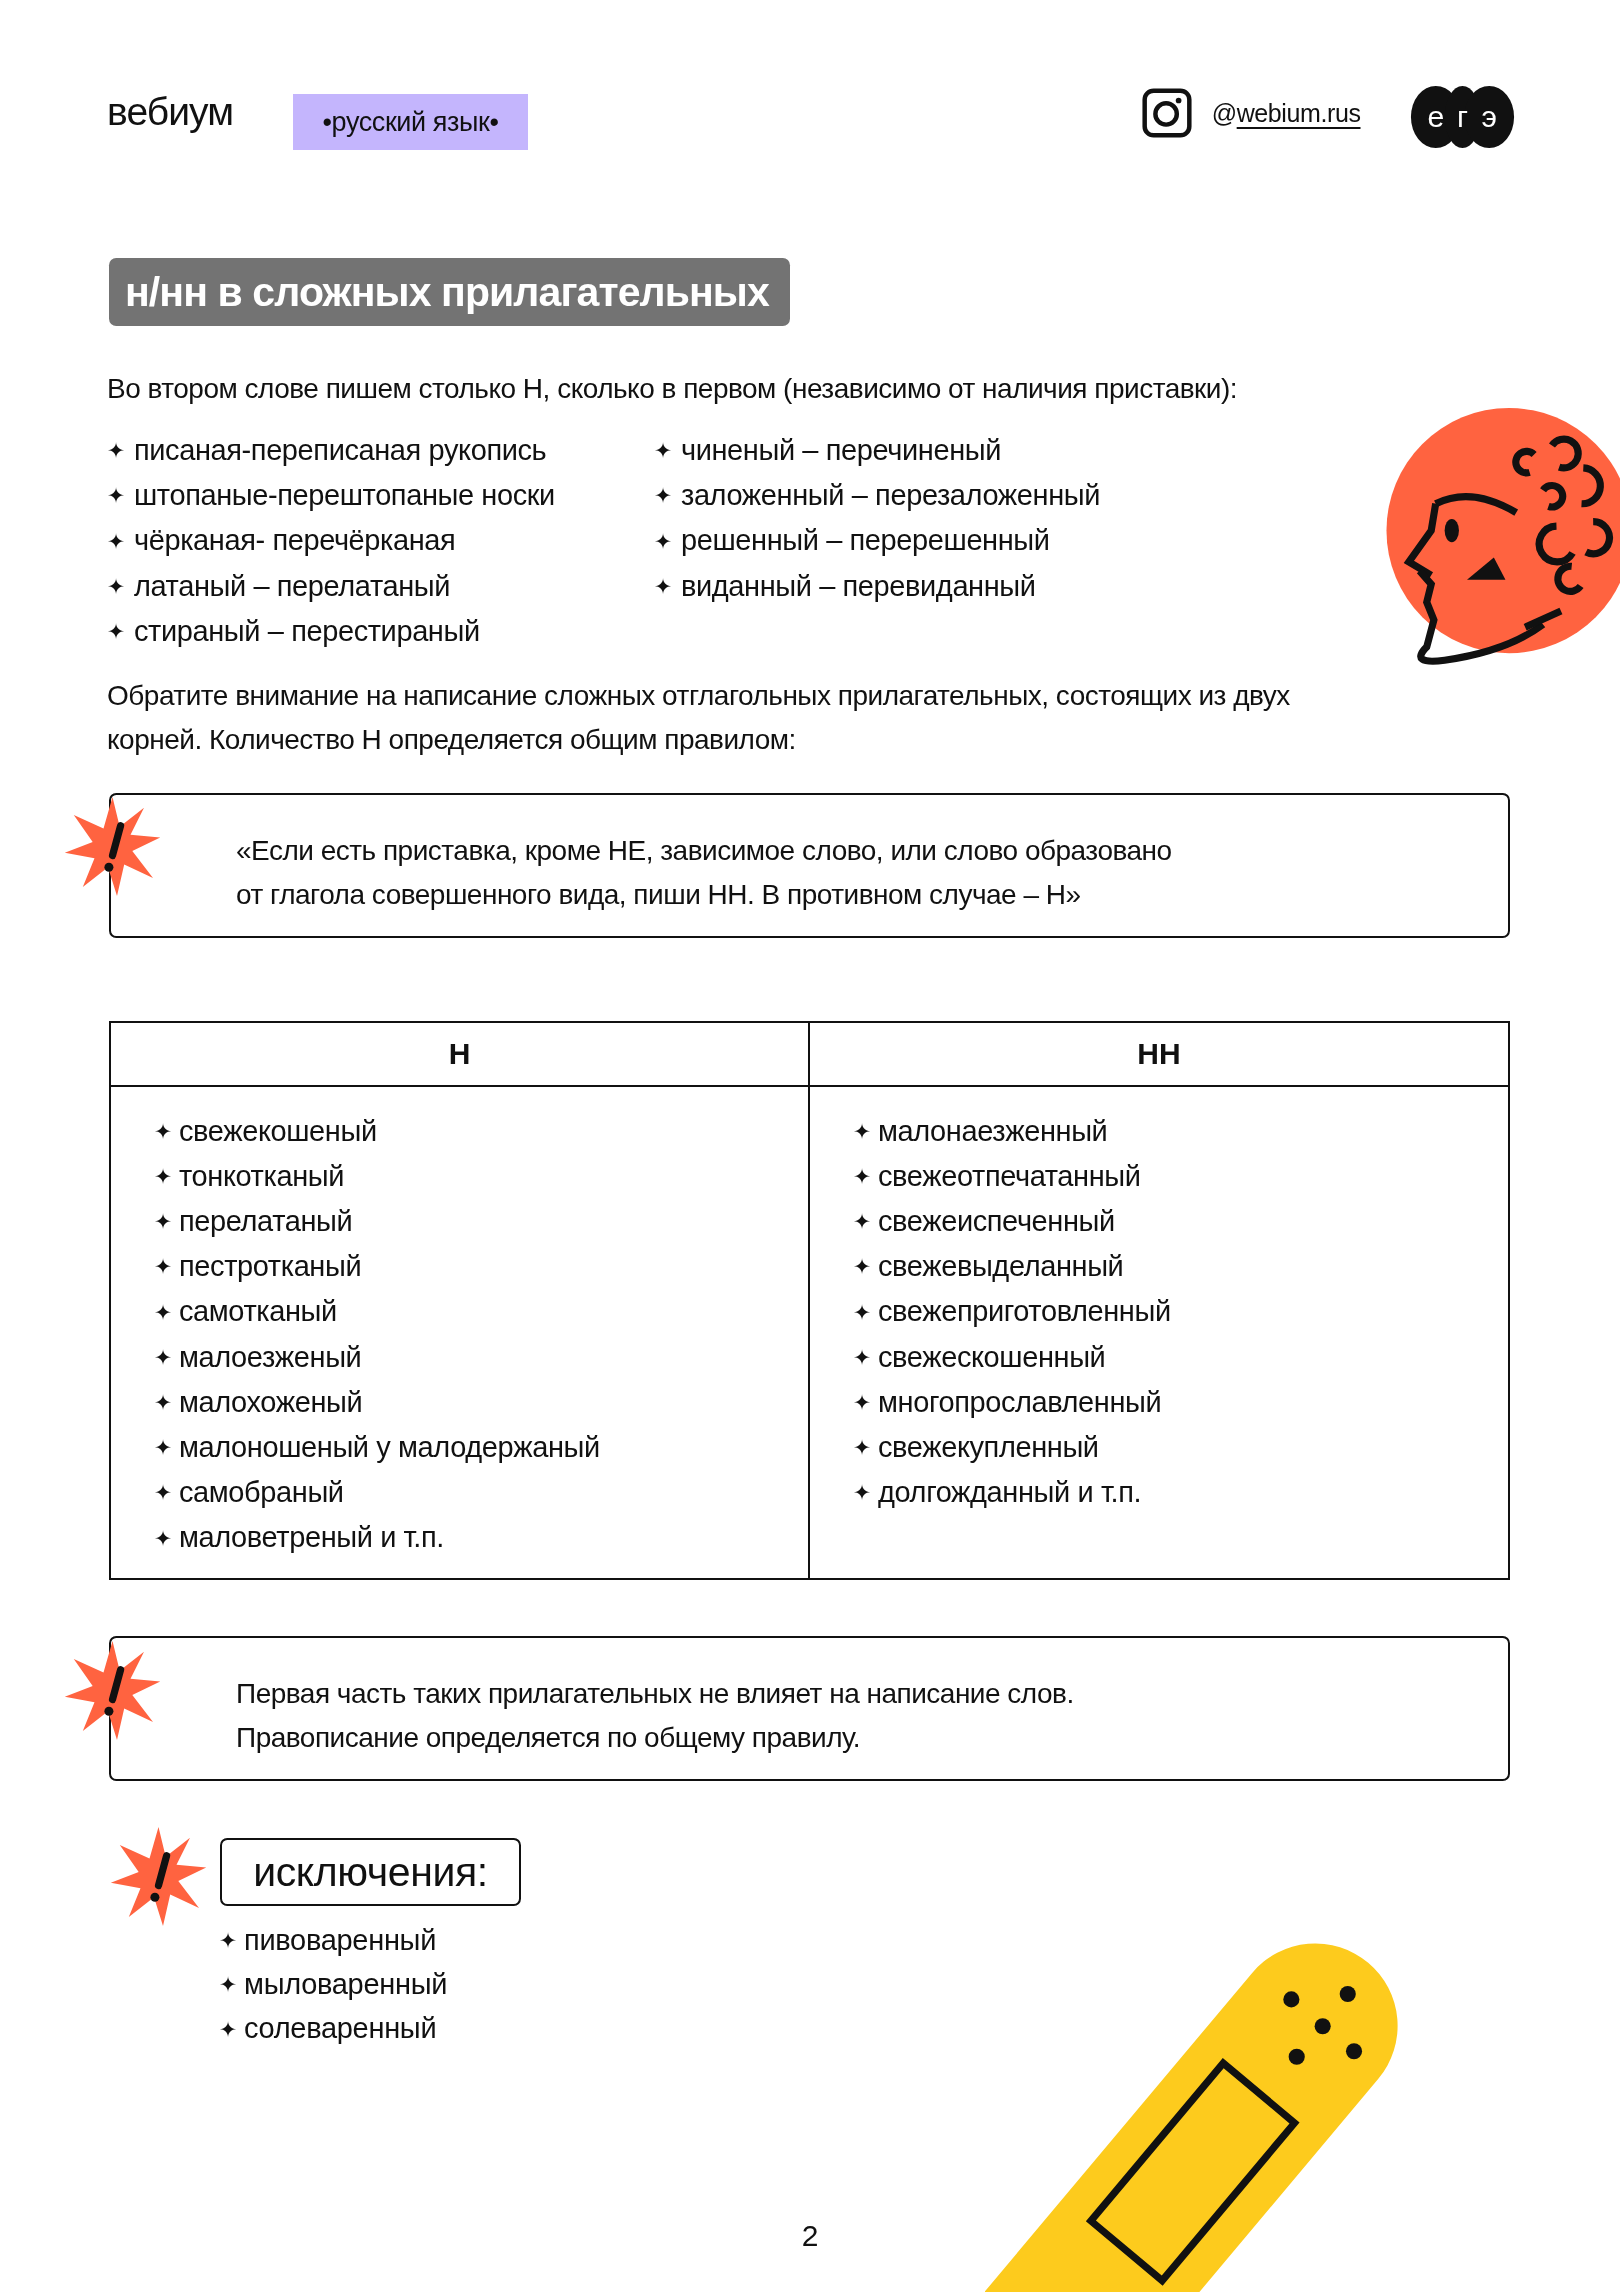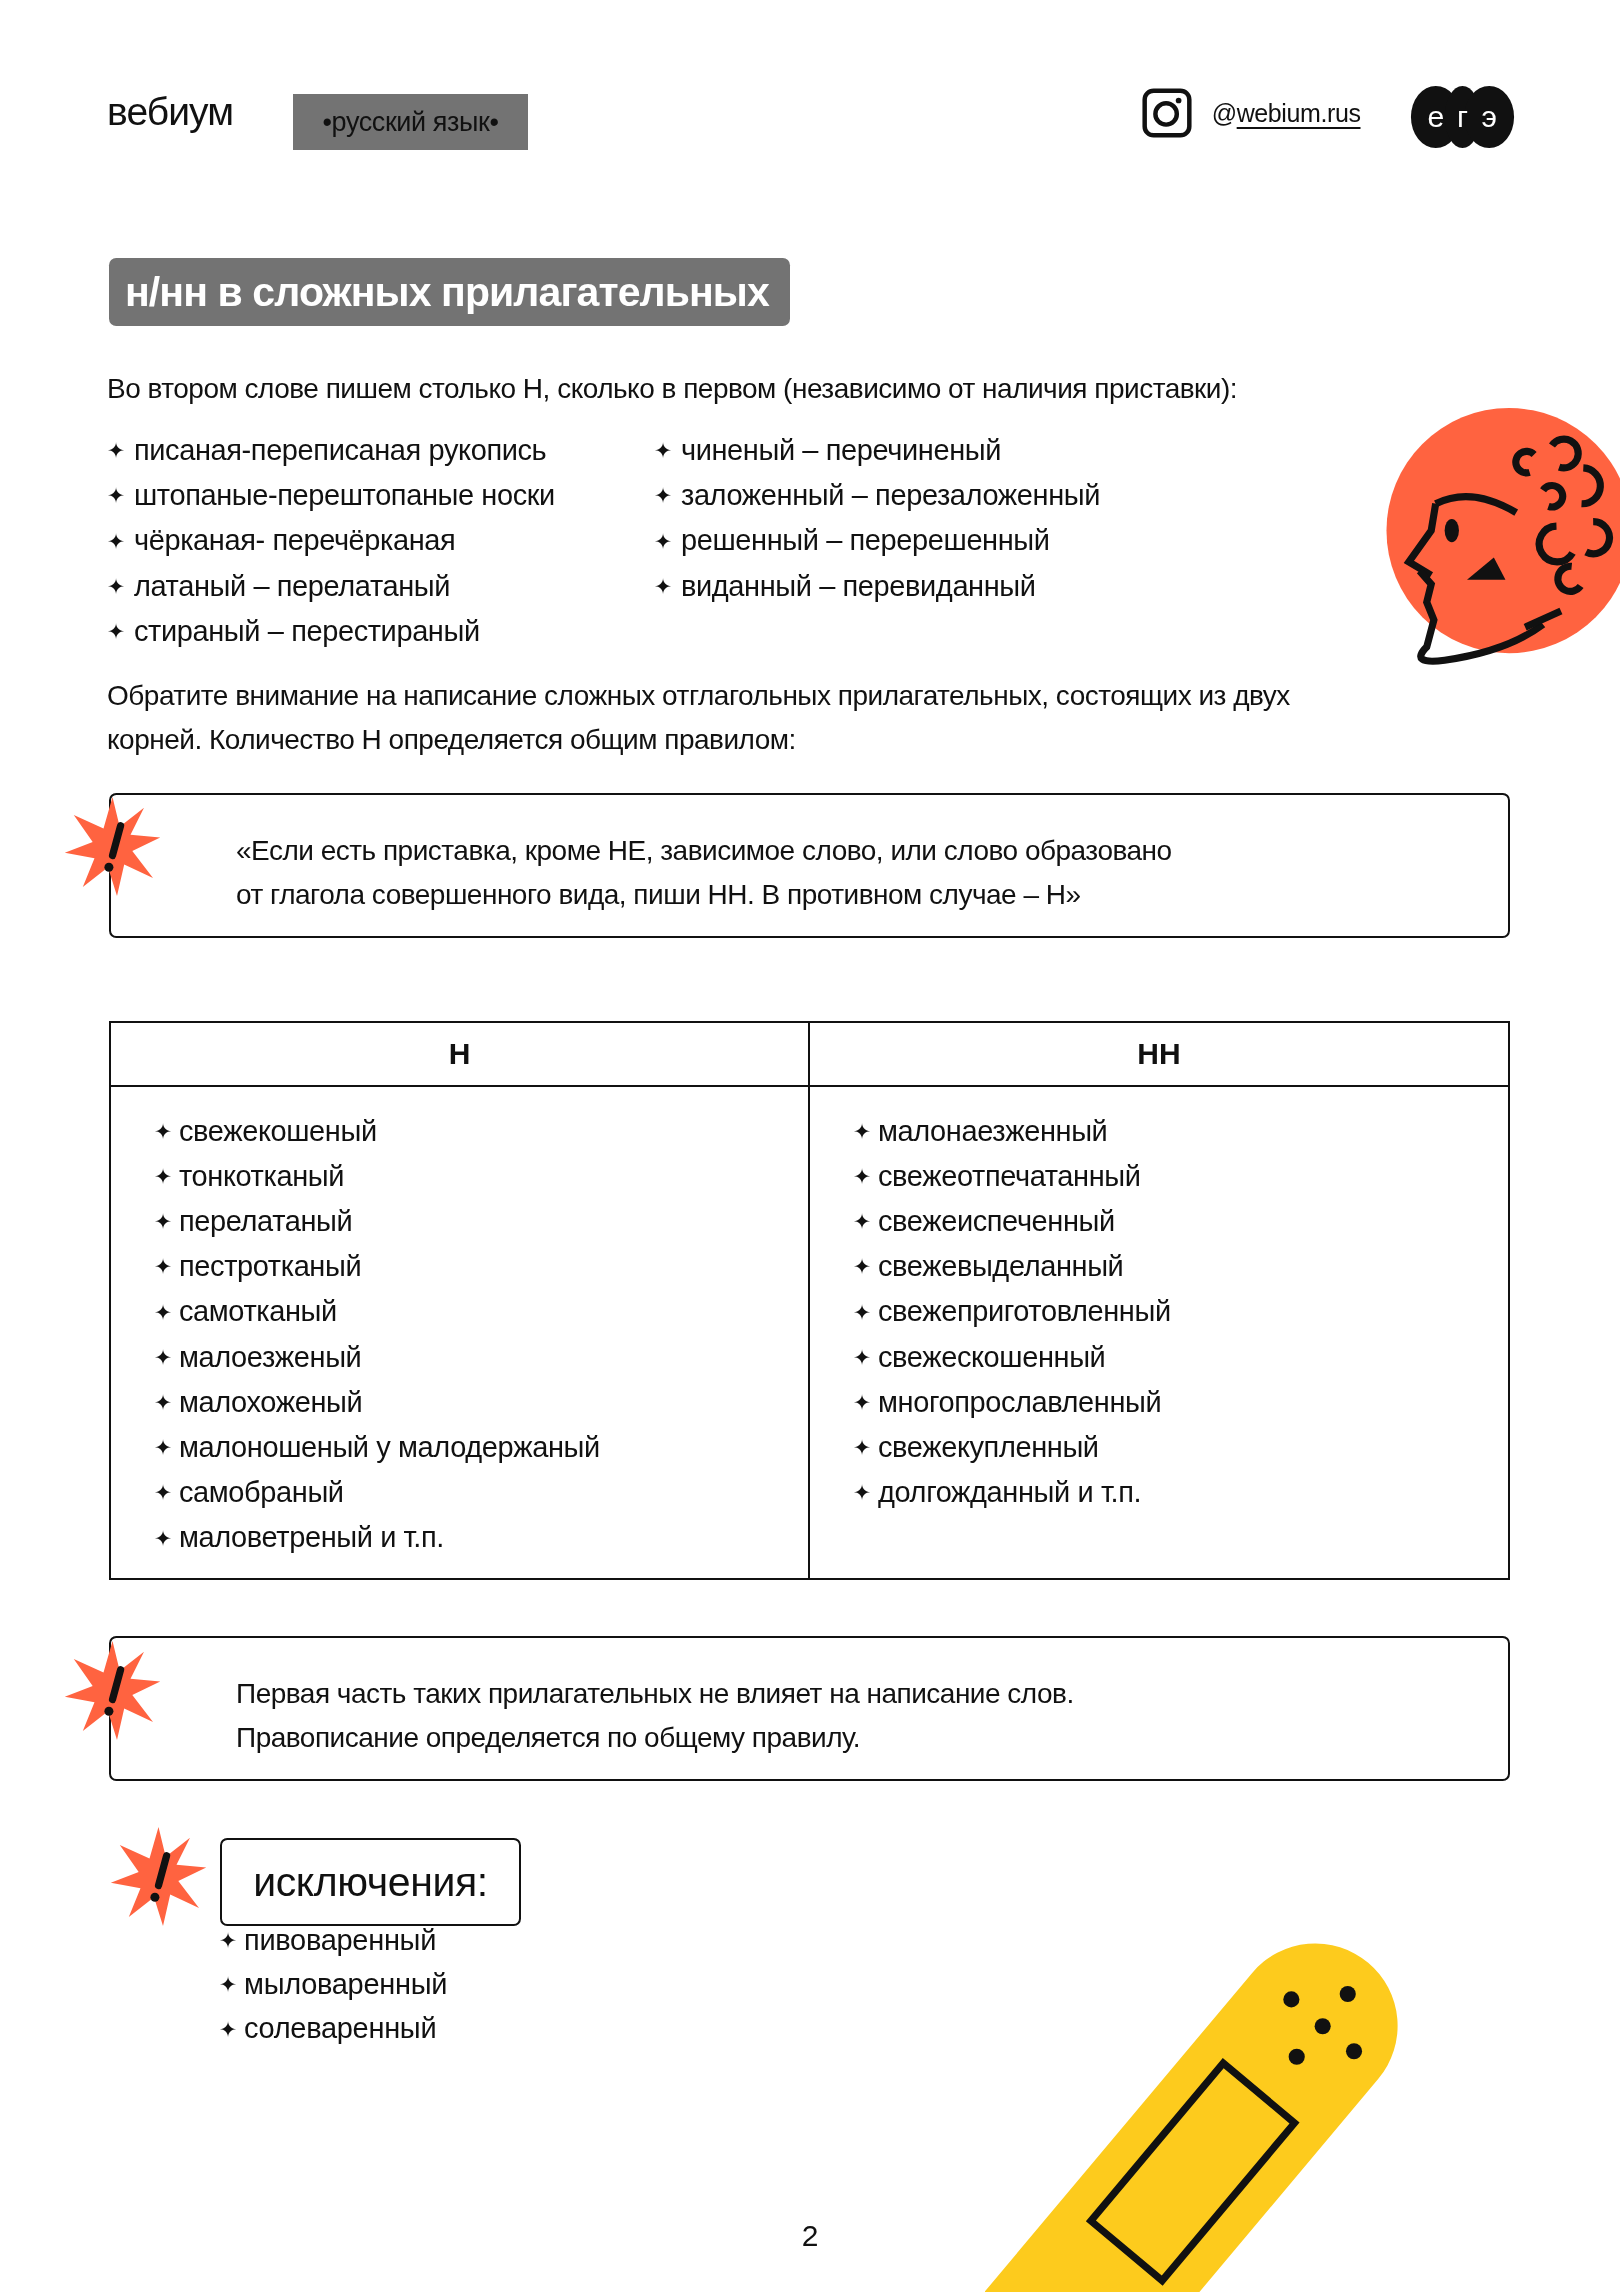--- a/index.html
+++ b/index.html
@@ -6,21 +6,21 @@
     html, body { width: 1620px; height: 2293px; background: #ffffff; overflow: hidden; }
     body { position: relative; font-family: "Liberation Sans", "DejaVu Sans", sans-serif; color: #111111; }
 
     
     .brand {
       position: absolute; left: 107px; top: 90px;
       font-size: 39px; font-weight: 400; letter-spacing: -0.9px; color: #111;
     }
     .subject-tag {
       position: absolute; left: 293px; top: 94px; width: 235px; height: 56px;
-      background: #737373; color: #111; font-size: 27px;
+      background: #c4b5fd; color: #111; font-size: 27px;
       display: flex; align-items: center; justify-content: center; letter-spacing: -0.4px;
     }
     .social {
       position: absolute; left: 1142px; top: 88px; display: flex; align-items: center; gap: 19.7px;
     }
     .social svg { display: block; }
     .social-handle {
       font-size: 25px; color: #111; text-decoration: none; letter-spacing: -0.4px;
     }
     .social-handle .u { text-decoration: underline; text-underline-offset: 4.5px; }
@@ -71,21 +71,21 @@
       display: flex; align-items: center; justify-content: center;
       font-size: 30px; font-weight: 700; border-bottom: 2.7px solid #111;
     }
     .th.left, .td.left { border-right: 2.7px solid #111; }
     .td { padding: 21.5px 0 0 43px; }
     .td ul { list-style: none; font-size: 29px; line-height: 44px; letter-spacing: -0.4px; }
     .td .bullet { width: 25px; }
 
     
     .exceptions-label {
-      position: absolute; left: 220px; top: 1838px; width: 301px; height: 88px;
+      position: absolute; left: 220px; top: 1838px; width: 301px; height: 68px;
       border: 2.7px solid #111; border-radius: 7.2px;
       font-size: 41px; display: flex; align-items: center; justify-content: center; letter-spacing: -0.4px;
     }
     .exceptions-list {
       position: absolute; left: 219px; top: 1919px; list-style: none;
       font-size: 29px; line-height: 43px; letter-spacing: -0.3px;
     }
     .exceptions-list .bullet { width: 25px; }
 
     

